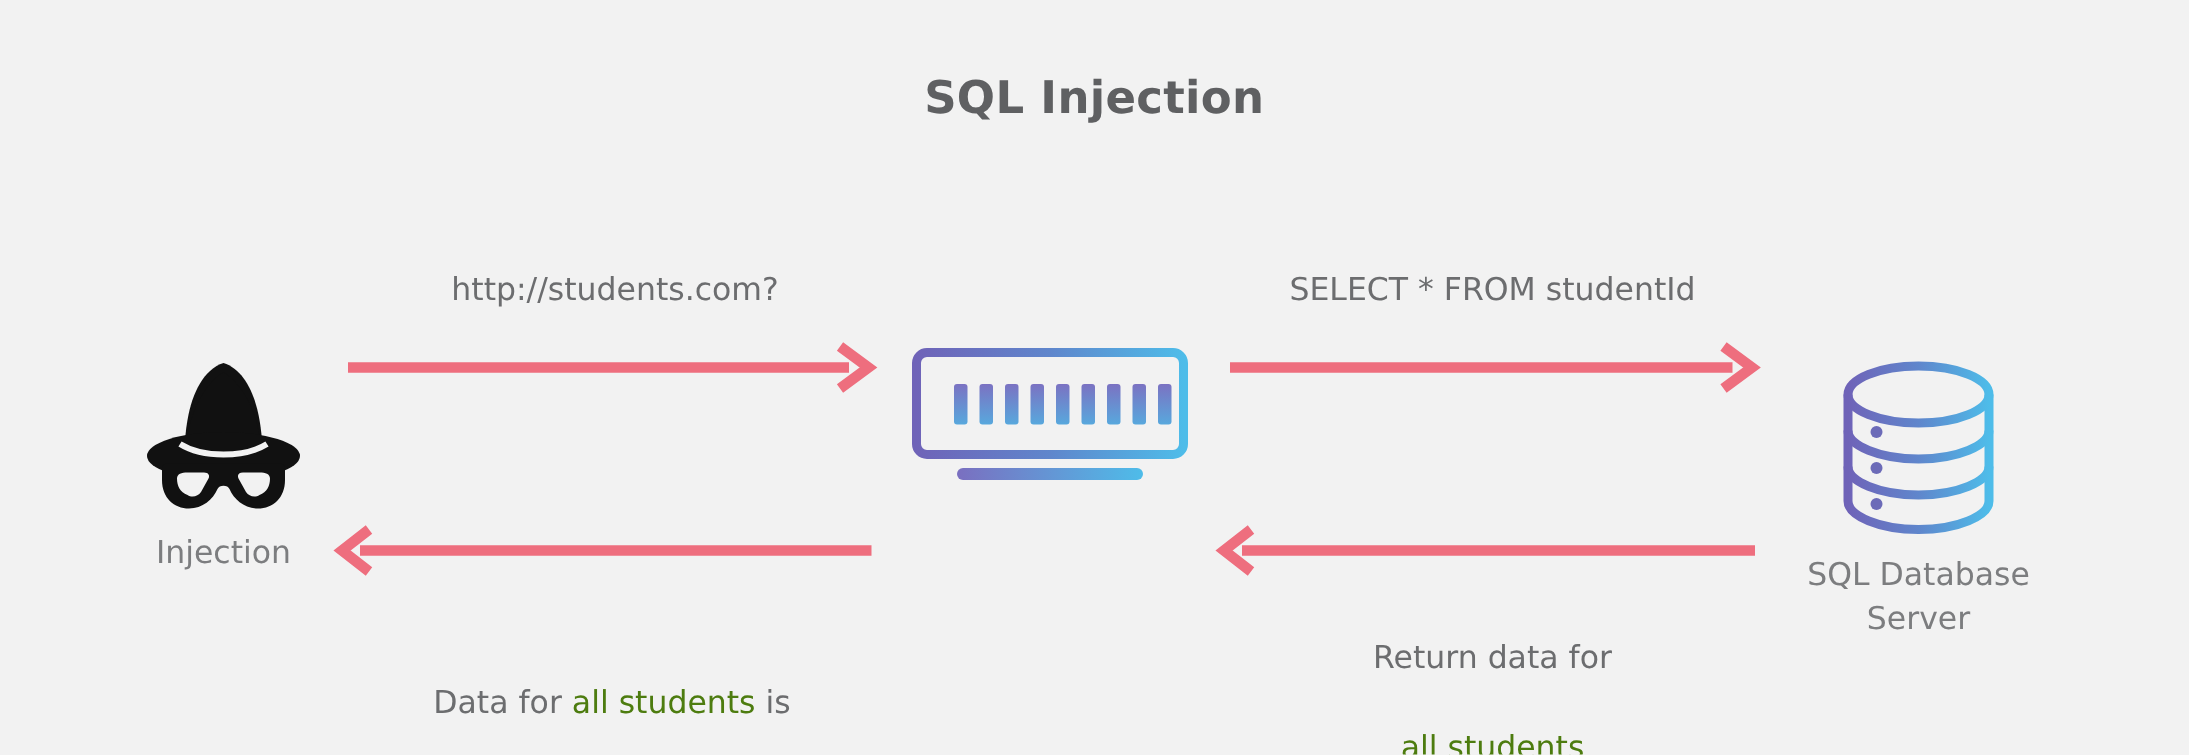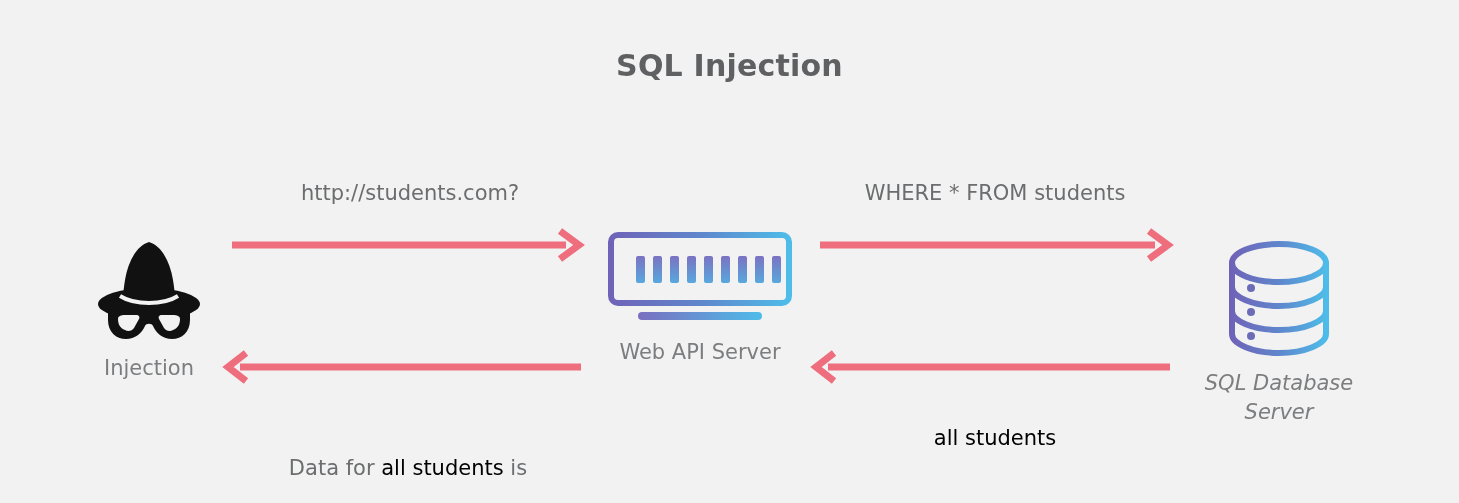--- a/index.html
+++ b/index.html
@@ -43,21 +43,21 @@
     white-space: pre-line;
   }
   .node-label {
     position: absolute;
     text-align: center;
     font-size: 21px;
     line-height: 29px;
     color: #7c7d7f;
     white-space: pre-line;
   }
-  .hl { color: #000000; }
+  .hl { color: #4d7c0f; }
 </style>
 </head>
 <body>
 
 <div id="canvas">
 
   <div class="title">SQL Injection</div>
 
   <svg width="1459" height="503" style="position:absolute;left:0;top:0;">
     <defs>
@@ -143,34 +143,34 @@
       <circle cx="1251" cy="312" r="4" fill="#6c6bb8" stroke="none"></circle>
       <circle cx="1251" cy="336" r="4" fill="#6c6bb8" stroke="none"></circle>
     </g>
   </svg>
 
   <div class="edge-label" style="left:250px; top:148px; width:320px;">
     <div>http://students.com?</div>
   </div>
 
   <div class="edge-label" style="left:806px; top:148px; width:378px;">
-    <div>WHERE * FROM students</div>
+    <div>SELECT * FROM studentId</div>
   </div>
 
   <div class="edge-label" style="left:248px; top:393px; width:320px;">
     <div>
       <span>Data for </span><span class="hl">all students</span><span> is</span>
     </div>
     
   </div>
 
   <div class="edge-label" style="left:840px; top:393px; width:310px;">
+    <div>Return data for</div>
     <div class="hl">all students</div>
   </div>
 
   <div class="node-label" style="left:69px; top:354px; width:160px;">Injection</div>
 
-  <div class="node-label" style="left:600px; top:338px; width:200px;">Web API Server</div>
 
-  <div class="node-label" style="left:1179px; top:369px; width:200px;font-style:italic;">SQL Database
+  <div class="node-label" style="left:1179px; top:369px; width:200px;">SQL Database
 Server</div>
 
 </div>
 
 </body></html>

